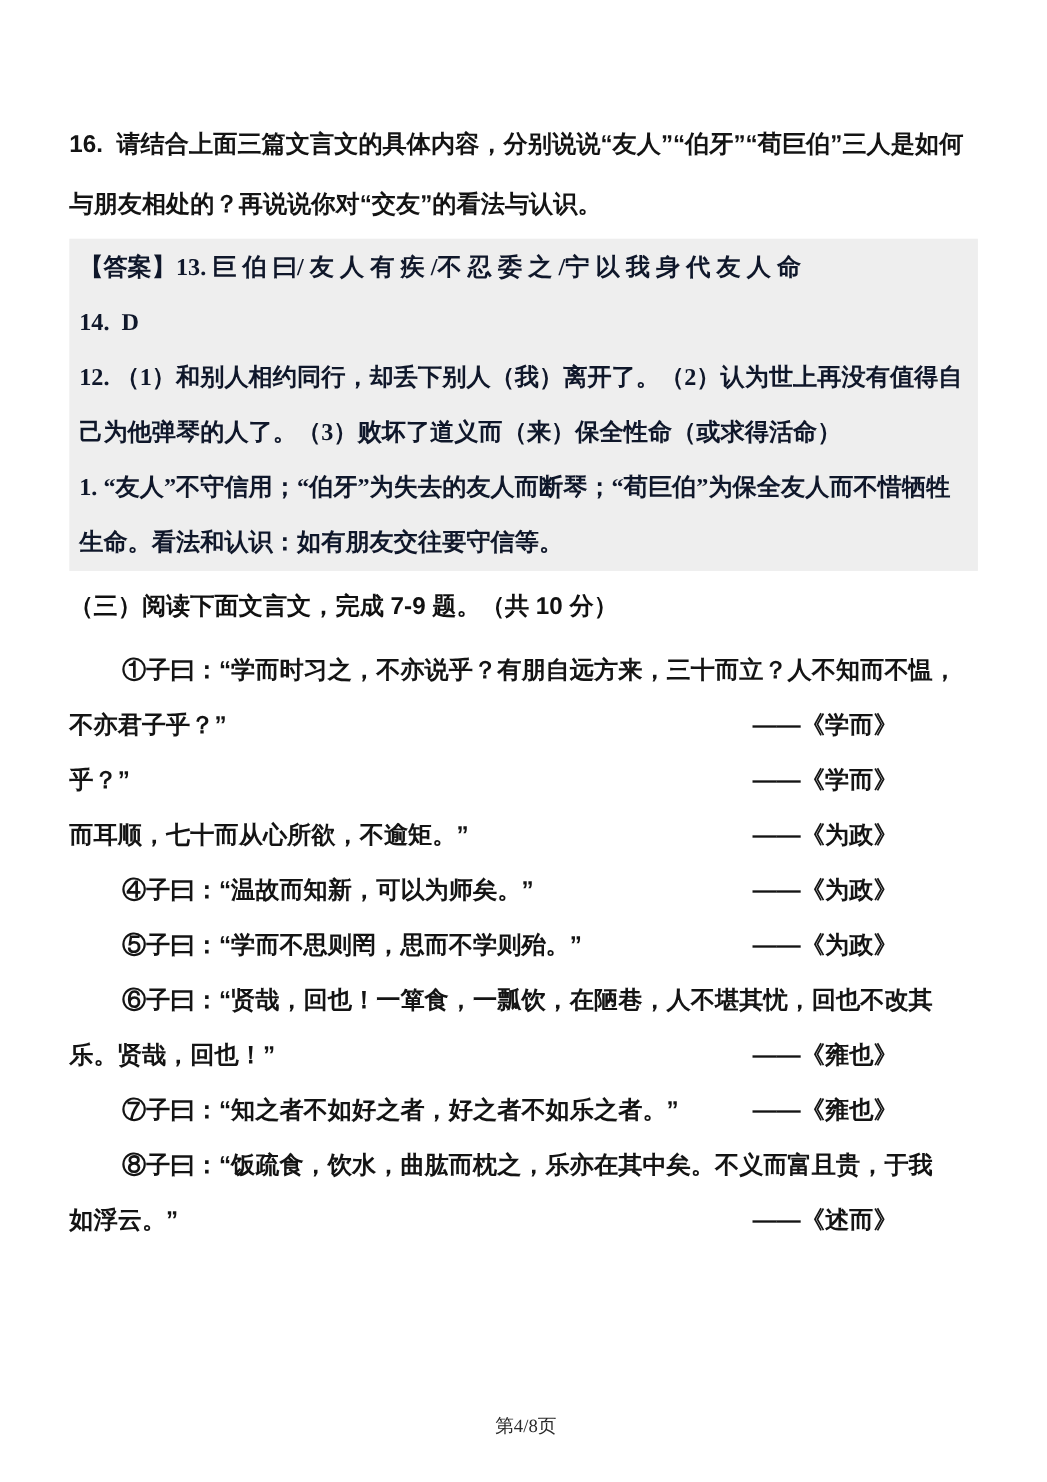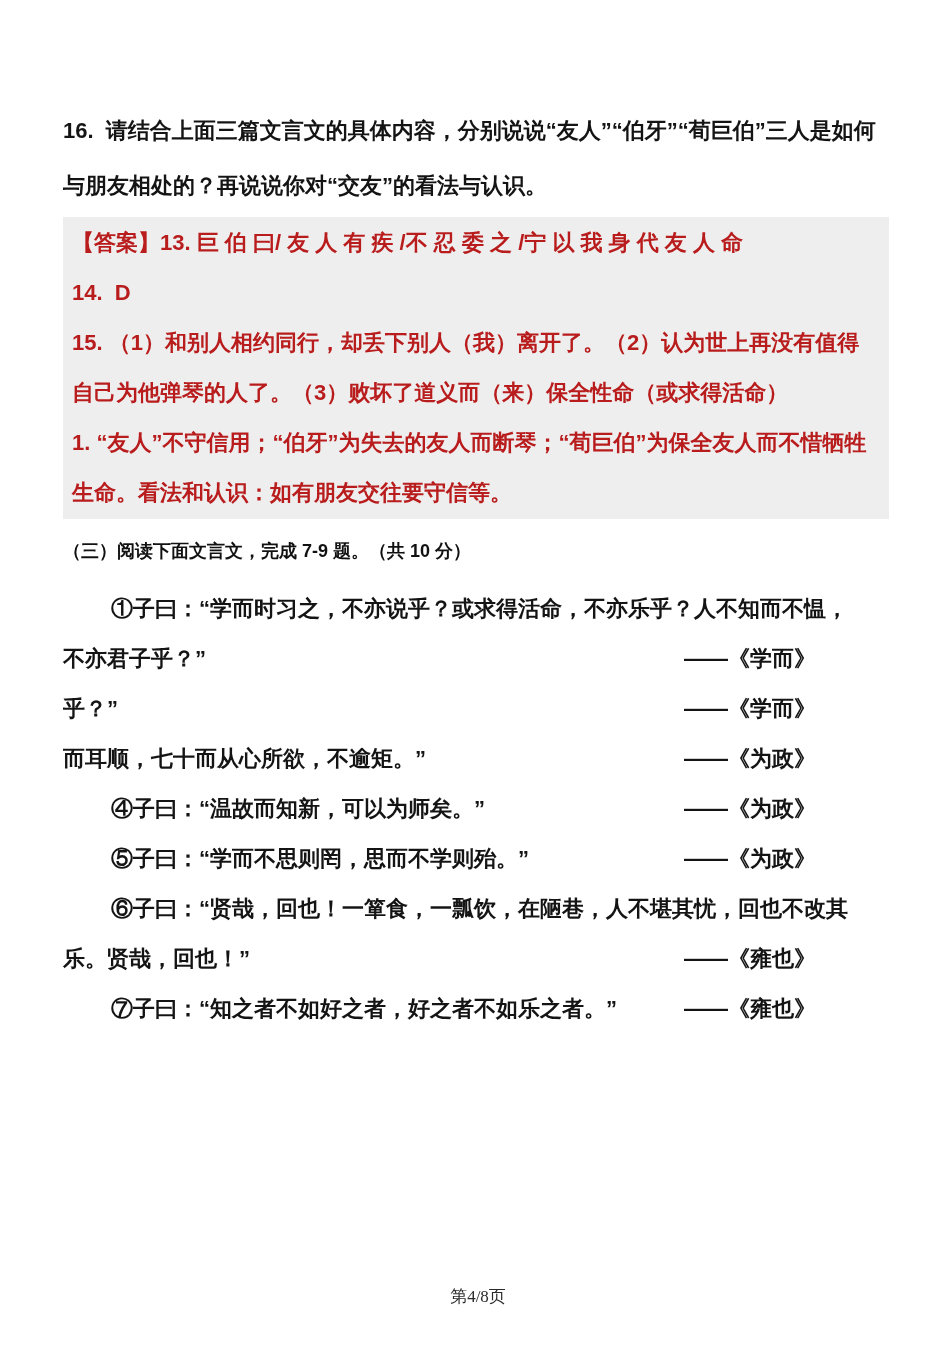--- a/index.html
+++ b/index.html
@@ -9,29 +9,30 @@
     background:#ffffff;
     font-family:"Liberation Sans",sans-serif;
     font-weight:600;
     color:#141414;
     overflow:hidden;
   }
   .content{padding:103px 63px 0 63px;font-size:22px;}
   .q16{margin:0;line-height:55px;white-space:pre-wrap;}
   .answer-block{
     background:#eeeeee;
-    color:#b91c1c;
+    color:#0f172a;
     line-height:50px;
     padding:1px 9px;
     margin-top:4px;
+    font-family:Liberation Serif, serif;
   }
   .answer-block p{margin:0;white-space:pre-wrap;}
   .section-heading{
     margin:7px 0 8px 0;
-    font-size:18px;
+    font-size:22px;
     line-height:50px;
     font-weight:700;
     color:#111111;
   }
   .analects{line-height:50px;}
   .analect{margin:0;}
   .aline{padding-left:48px;}
   .arow{display:flex;justify-content:space-between;align-items:flex-start;padding-right:73px;}
   .arow .left{white-space:pre-wrap;}
   .arow .left.ind{padding-left:48px;}
@@ -48,29 +49,29 @@
 </head>
 <body>
 
 <div class="page">
   <div class="content">
     <p class="q16">16.  请结合上面三篇文言文的具体内容，分别说说“友人”“伯牙”“荀巨伯”三人是如何与朋友相处的？再说说你对“交友”的看法与认识。</p>
 
     <div class="answer-block">
         <p>【答案】13. 巨 伯 曰/ 友 人 有 疾 /不 忍 委 之 /宁 以 我 身 代 友 人 命</p>
         <p>14.  D</p>
-        <p>15. （1）和别人相约同行，却丢下别人（我）离开了。（2）认为世上再没有值得自己为他弹琴的人了。（3）败坏了道义而（来）保全性命（或求得活命）</p>
+        <p>12. （1）和别人相约同行，却丢下别人（我）离开了。（2）认为世上再没有值得自己为他弹琴的人了。（3）败坏了道义而（来）保全性命（或求得活命）</p>
         <p>1. “友人”不守信用；“伯牙”为失去的友人而断琴；“荀巨伯”为保全友人而不惜牺牲生命。看法和认识：如有朋友交往要守信等。</p>
       </div>
 
     <h3 class="section-heading">（三）阅读下面文言文，完成 7-9 题。（共 10 分）</h3>
 
     <div class="analects">
         <div class="analect">
-          <div class="aline">①子曰：“学而时习之，不亦说乎？或求得活命，不亦乐乎？人不知而不愠，</div>
+          <div class="aline">①子曰：“学而时习之，不亦说乎？有朋自远方来，三十而立？人不知而不愠，</div>
           <div class="arow">
             <span class="left">不亦君子乎？”</span>
             <span class="src">——《学而》</span>
           </div>
         </div>
         <div class="analect">
           <div class="arow">
             <span class="left">乎？”</span>
             <span class="src">——《学而》</span>
           </div>
@@ -99,17 +100,24 @@
             <span class="left">乐。贤哉，回也！”</span>
             <span class="src">——《雍也》</span>
           </div>
         </div>
         <div class="analect">
           <div class="arow">
             <span class="left ind">⑦子曰：“知之者不如好之者，好之者不如乐之者。”</span>
             <span class="src">——《雍也》</span>
           </div>
         </div>
+        <div class="analect">
+          <div class="aline">⑧子曰：“饭疏食，饮水，曲肱而枕之，乐亦在其中矣。不义而富且贵，于我</div>
+          <div class="arow">
+            <span class="left">如浮云。”</span>
+            <span class="src">——《述而》</span>
+          </div>
+        </div>
       </div>
   </div>
 
   <div class="footer">第4/8页</div>
 </div>
 
 </body></html>

